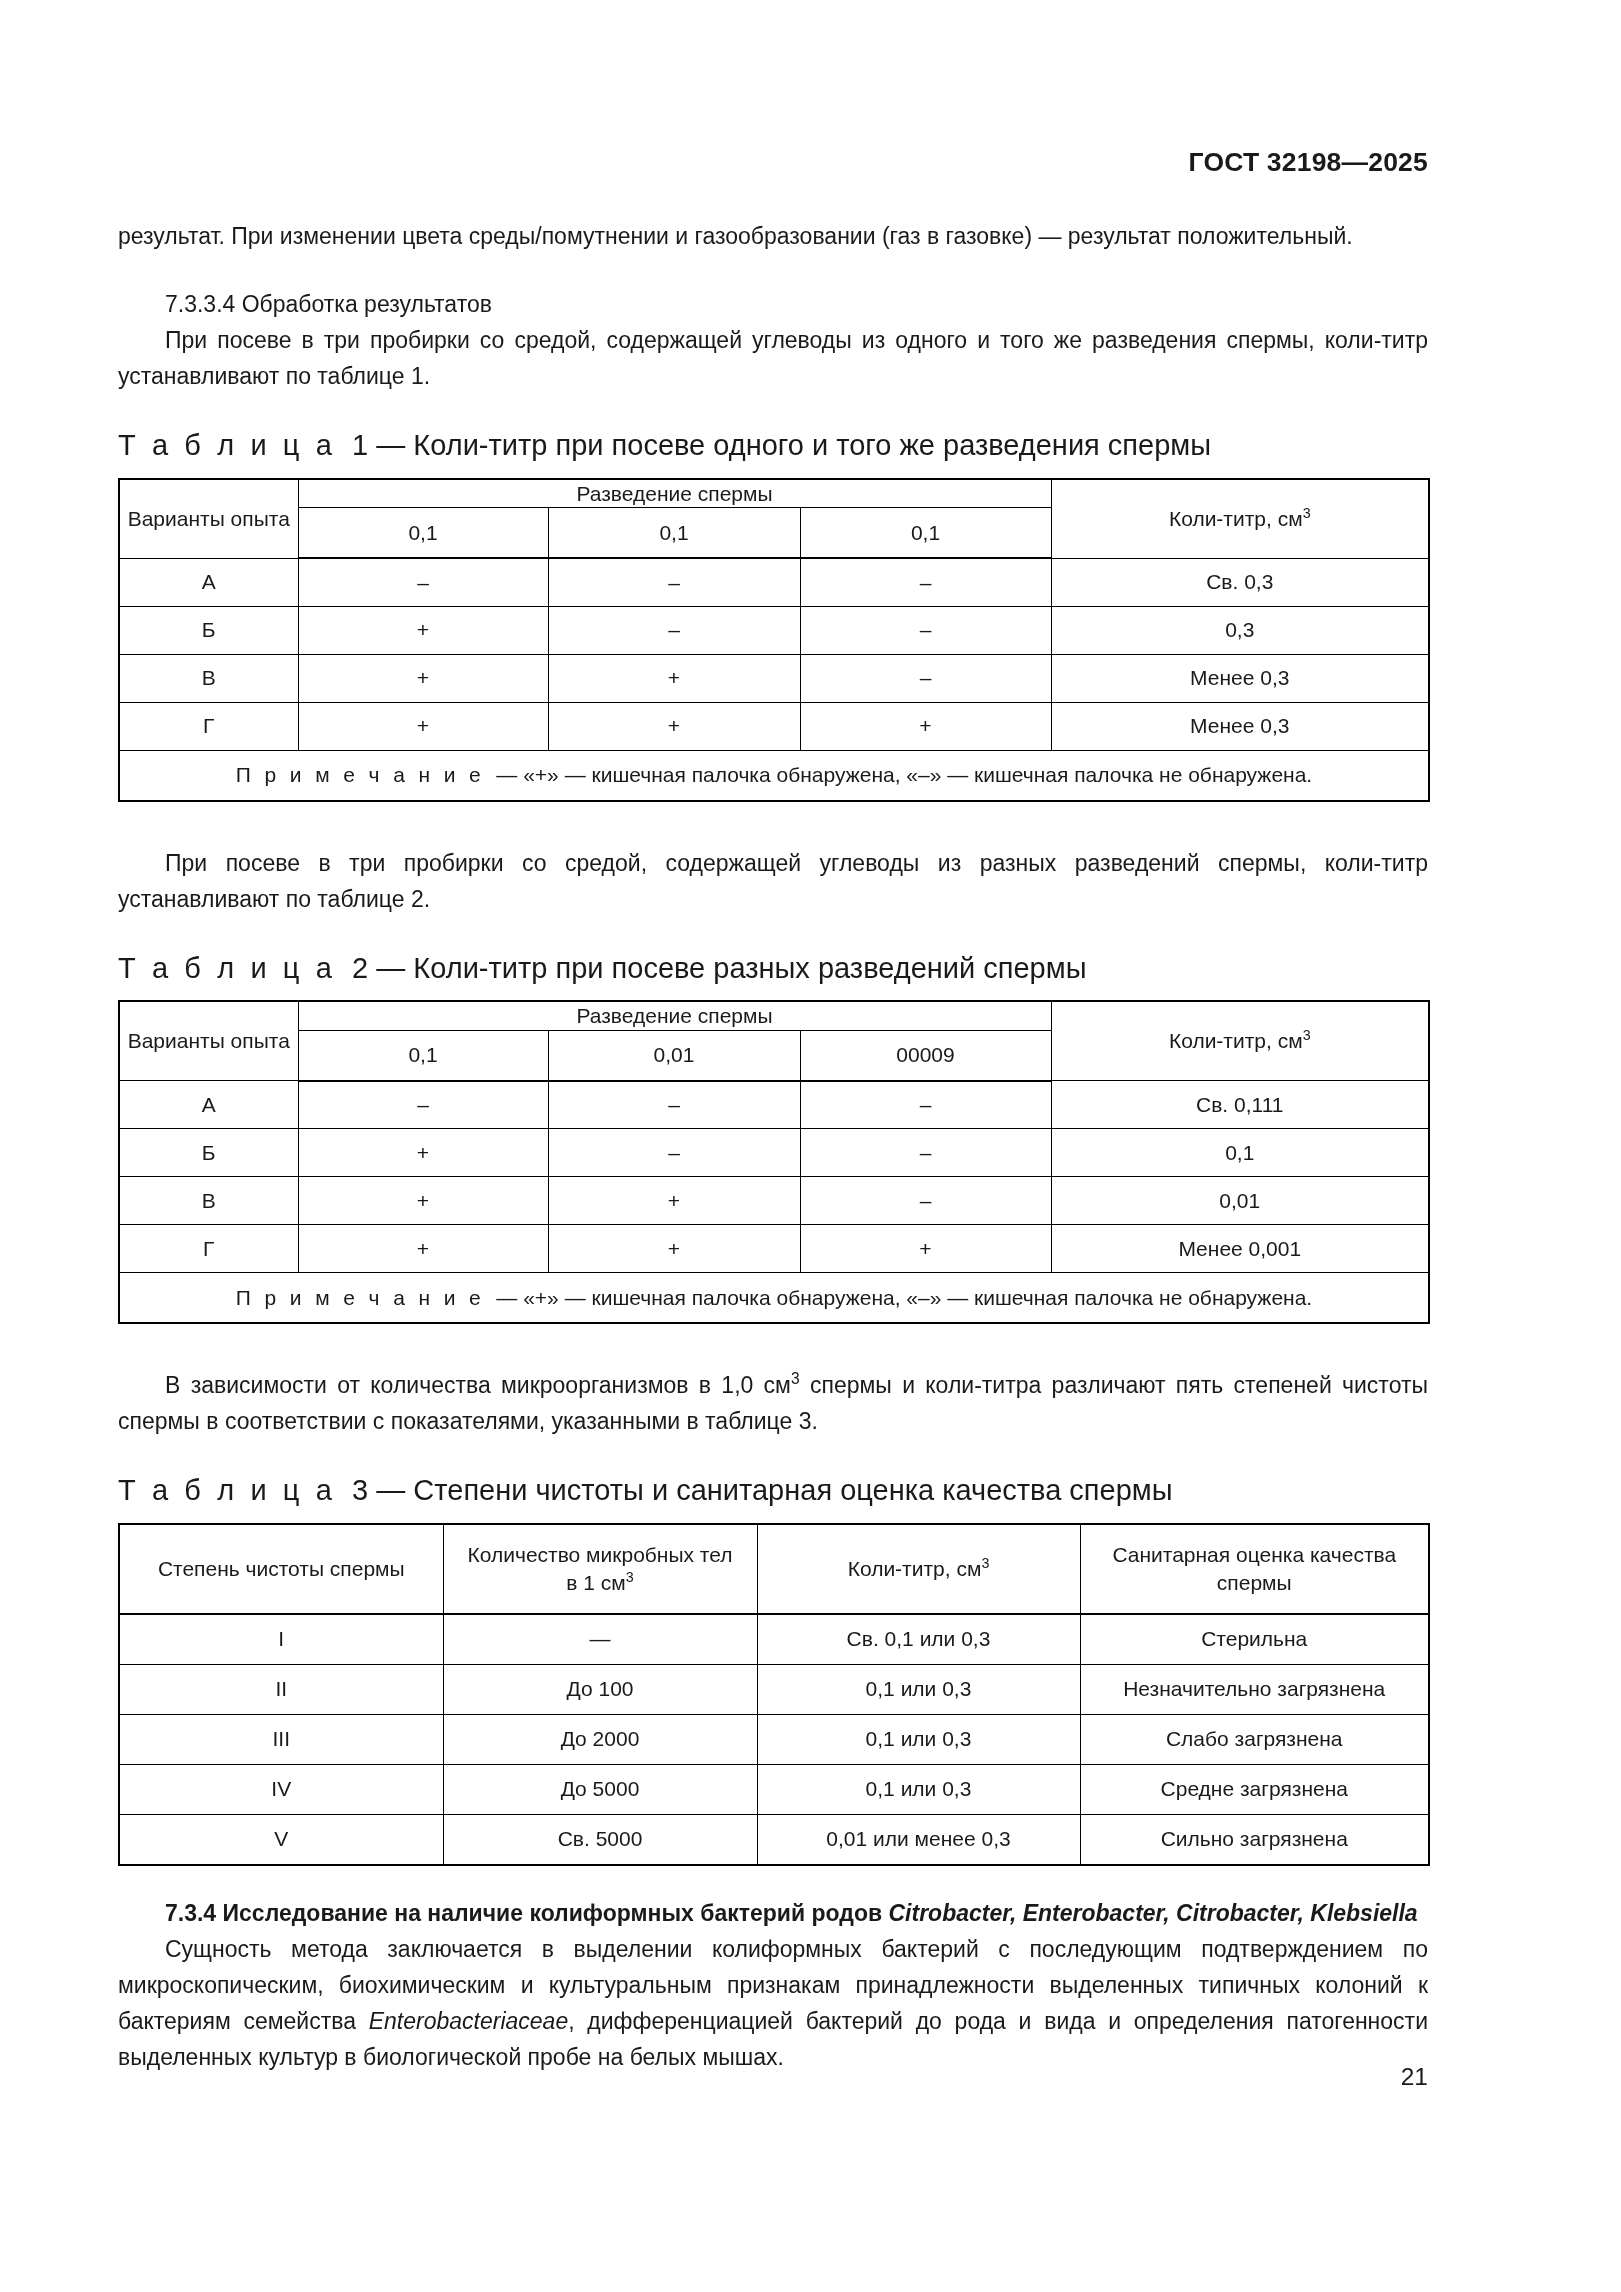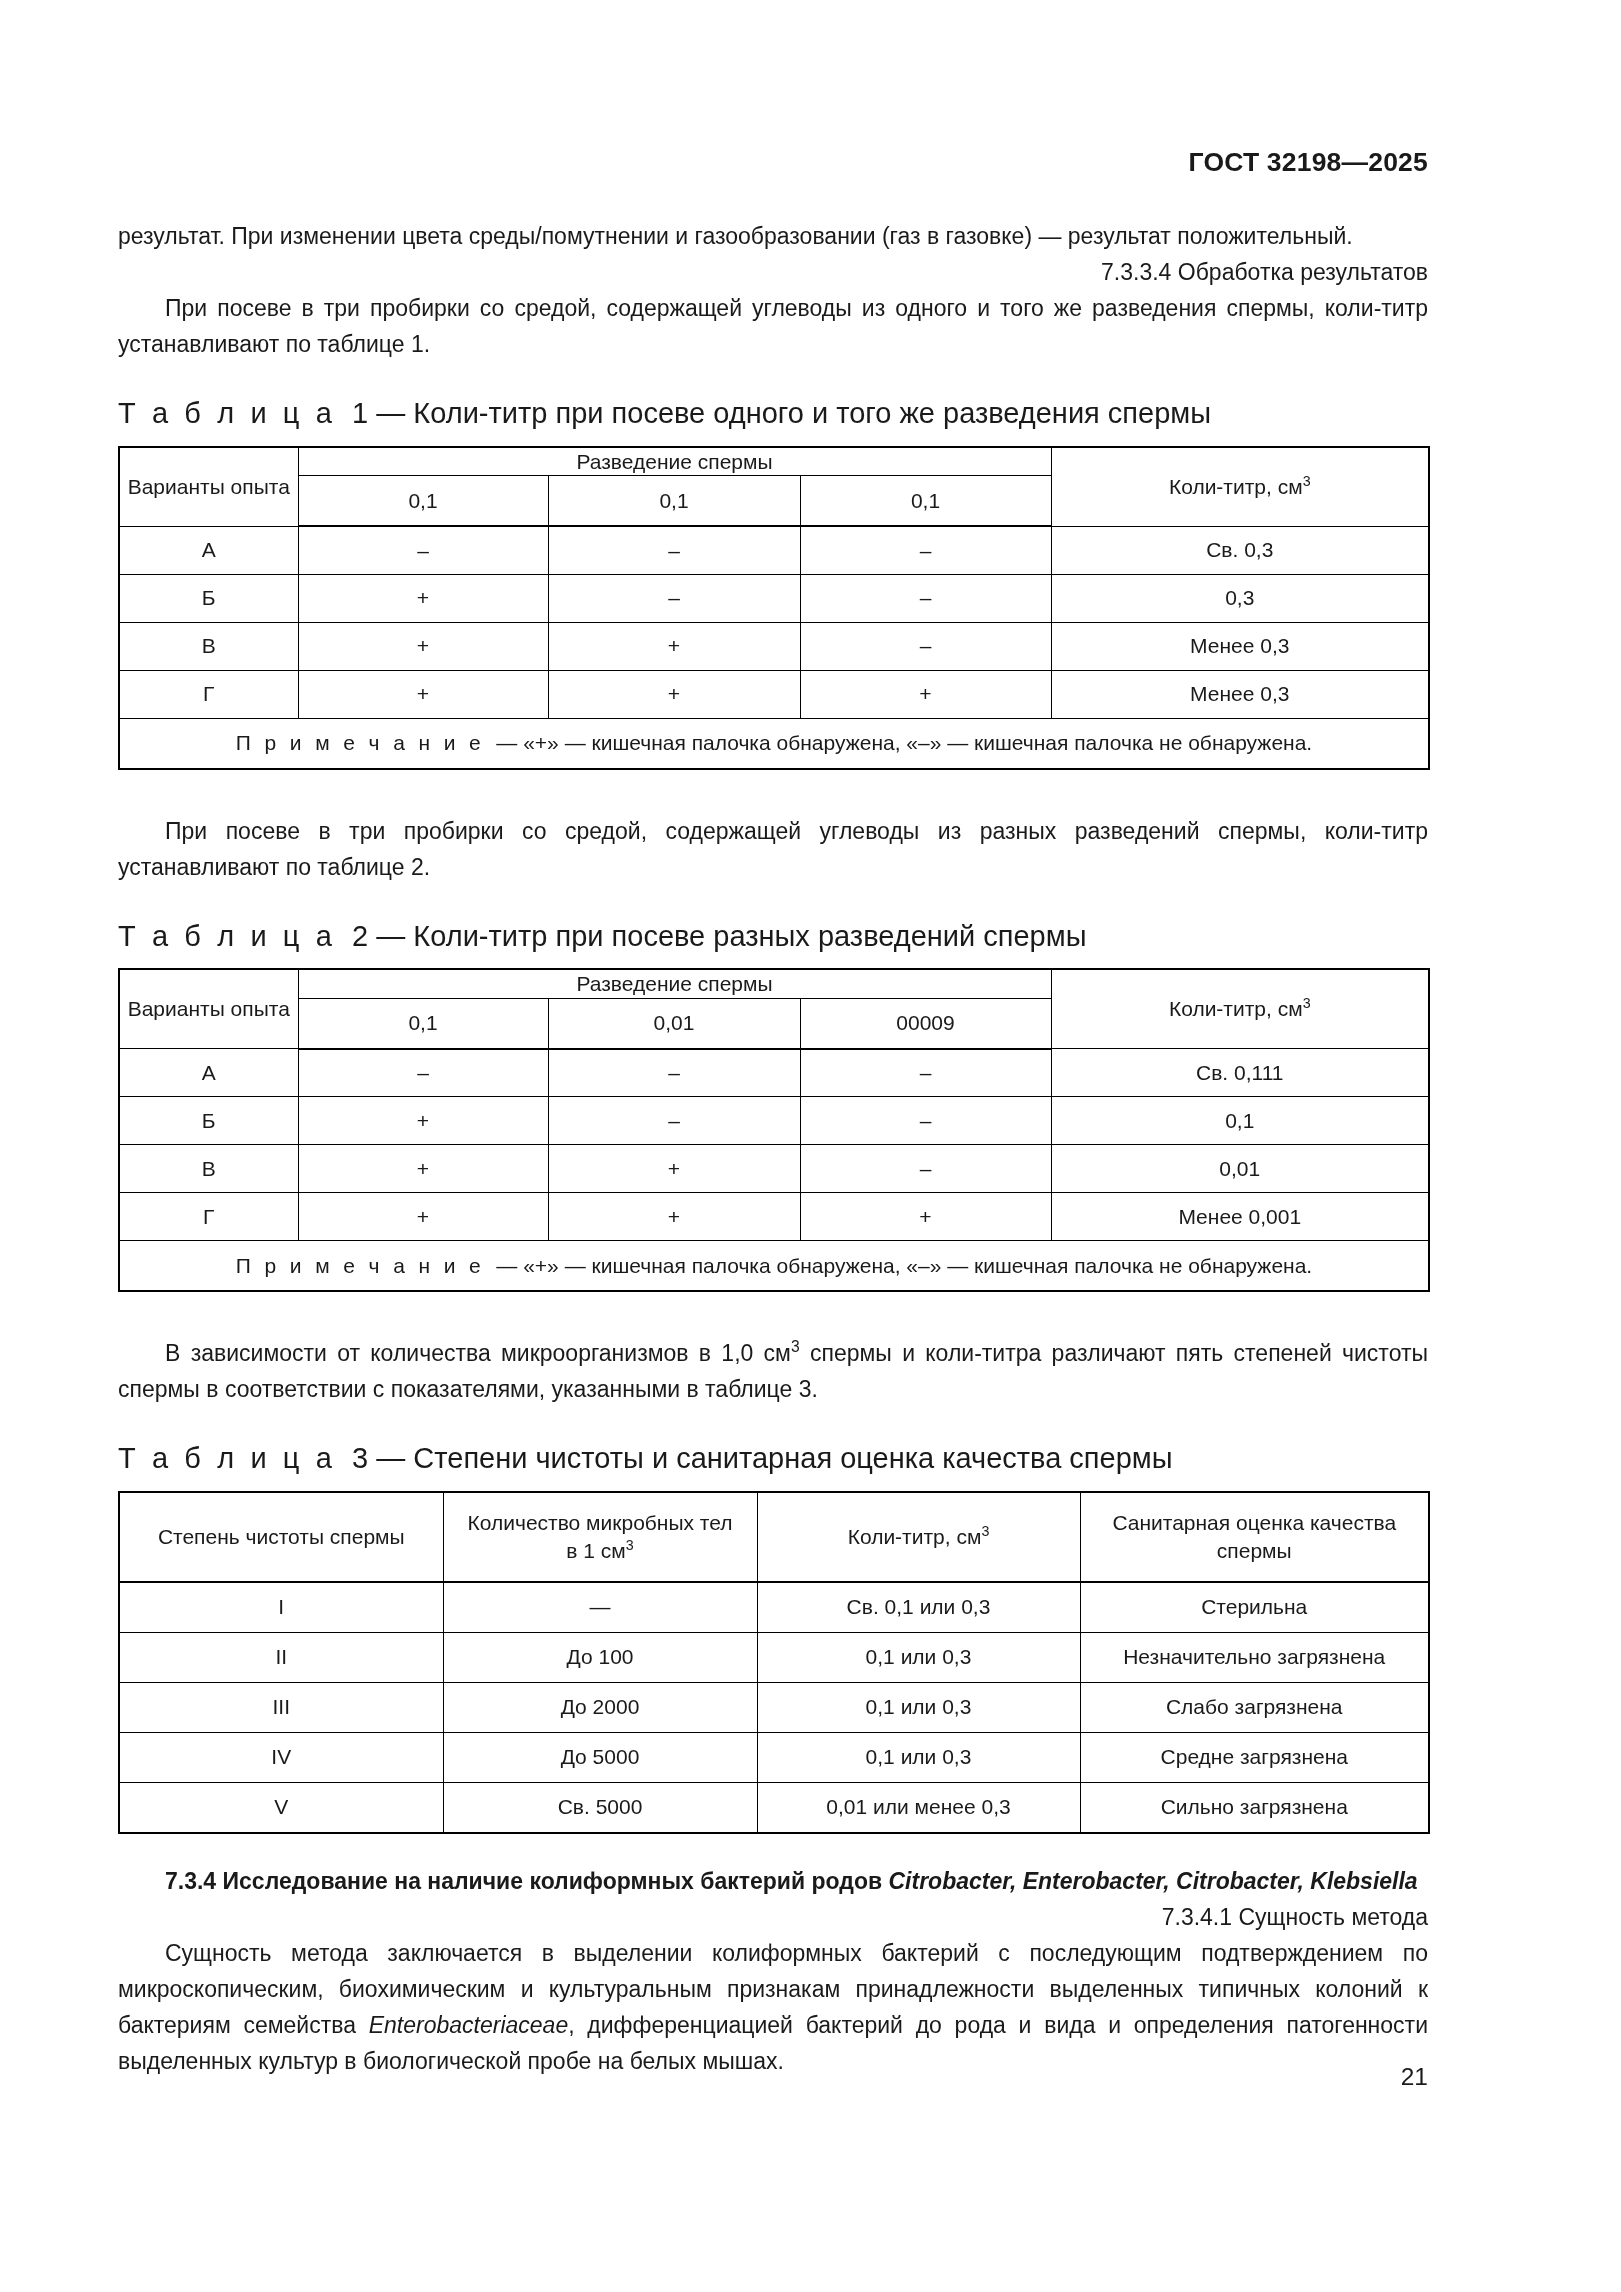--- a/index.html
+++ b/index.html
@@ -45,21 +45,21 @@
 
   p.body-text {
     margin: 0;
     font-size: 23px;
     line-height: 36px;
     text-align: justify;
     text-justify: inter-word;
     hyphens: manual;
   }
   p.body-text.indent { text-indent: 47px; }
-  p.no-justify { text-align: right; }
+  p.no-justify { text-align: left; margin-top: 32px; }
 
   .sup { font-size: 0.68em; vertical-align: super; line-height: 0; }
 
   
   .tbl-caption {
     font-size: 29px;
     line-height: 29px;
     margin: 0;
     white-space: nowrap;
   }
@@ -333,21 +333,20 @@
           <td class="outer-bottom cellpad">0,01 или менее 0,3</td>
           <td class="outer-right outer-bottom cellpad">Сильно загрязнена</td>
         </tr>
       </tbody>
     </table>
 
     <div class="spacer-30"></div>
 
     <p class="sec-heading"><span>7.3.4</span> <span>Исследование на наличие колиформных бактерий родов </span><i>Citrobacter, Enterobacter,</i> <i>Citrobacter, Klebsiella</i></p>
 
-    <p class="body-text indent no-justify">7.3.4.1 Сущность метода</p>
 
     <p class="body-text indent"><span>Сущность метода заключается в выделении колиформных бактерий с последующим подтвержде­нием по микроскопическим, биохимическим и культуральным признакам принадлежности выделенных типичных колоний к бактериям семейства </span><i>Enterobacteriaceae</i><span>, дифференциацией бактерий до рода и вида и определения патогенности выделенных культур в биологической пробе на белых мышах.</span></p>
 
   </div>
 
   <div class="pageno">21</div>
 
 </div>
 
 

